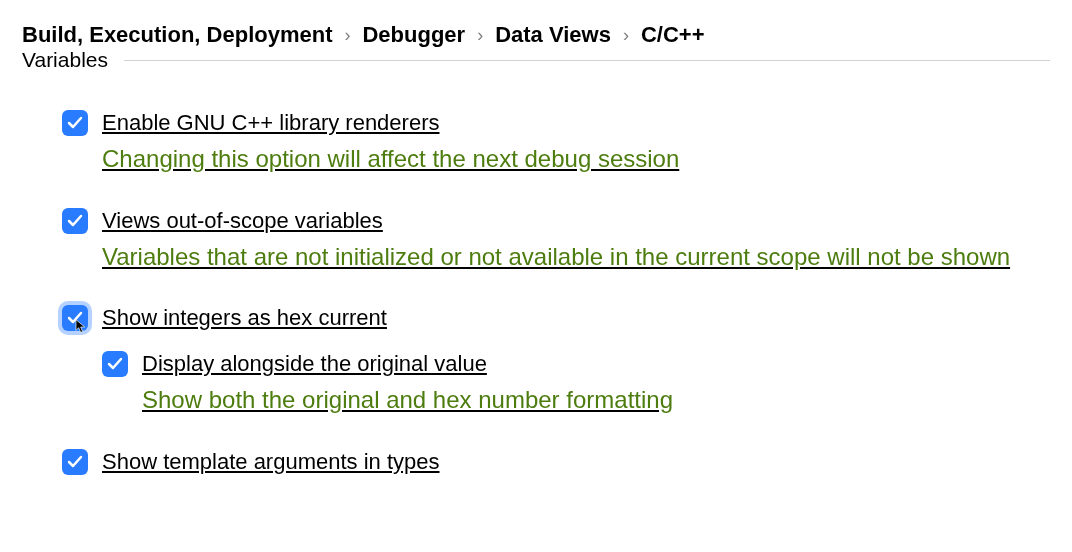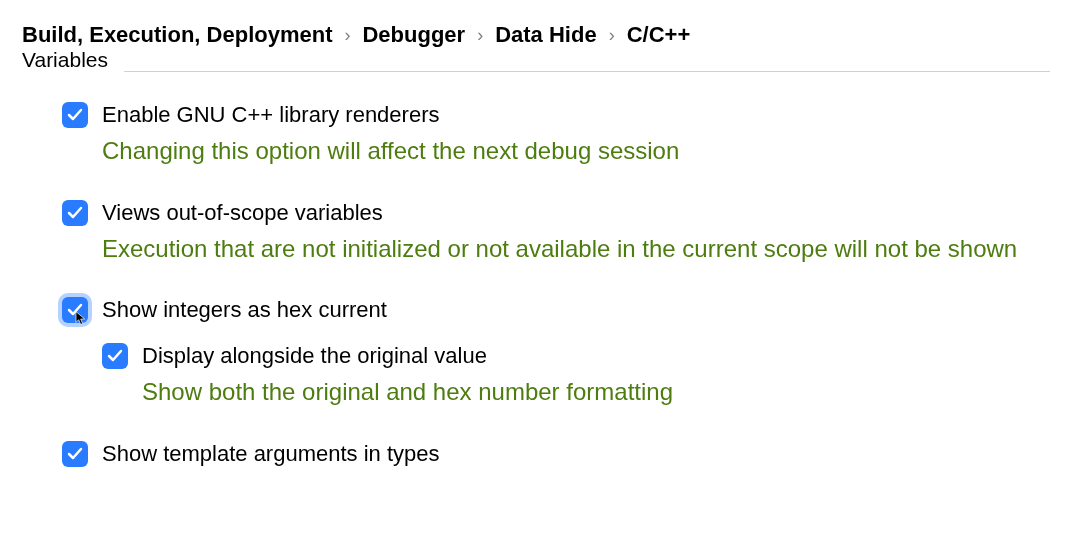--- a/index.html
+++ b/index.html
@@ -26,37 +26,38 @@
       color: #000000;
     }
     .breadcrumb-sep {
       color: #808080;
       font-weight: 400;
       font-size: 18px;
       margin: 0 4px;
     }
     .section-header {
       display: flex;
-      align-items: flex-end;
-      margin-bottom: 30px;
+      align-items: center;
+      margin-bottom: 38px;
       gap: 16px;
     }
     .section-title {
       font-size: 21px;
       font-weight: 400;
       color: #000000;
       white-space: nowrap;
     }
     .section-divider {
       flex: 1;
       height: 1px;
       background: #d1d1d1;
     }
     .options-list {
       padding-left: 40px;
+      text-decoration: underline;
     }
     .option-row {
       display: flex;
       align-items: flex-start;
       margin-bottom: 8px;
     }
     .option-row.with-desc {
       margin-bottom: 4px;
     }
     .option-group {
@@ -112,21 +113,21 @@
     }
   </style>
 </head>
 <body>
 
 <div class="breadcrumb">
   <span class="breadcrumb-item">Build, Execution, Deployment</span>
   <span class="breadcrumb-sep">›</span>
   <span class="breadcrumb-item">Debugger</span>
   <span class="breadcrumb-sep">›</span>
-  <span class="breadcrumb-item">Data Hide</span>
+  <span class="breadcrumb-item">Data Views</span>
   <span class="breadcrumb-sep">›</span>
   <span class="breadcrumb-item">C/C++</span>
 </div>
 
 <div class="section-header">
   <span class="section-title">Variables</span>
   <div class="section-divider"></div>
 </div>
 
 <div class="options-list">
@@ -145,21 +146,21 @@
 
   <div class="option-group">
     <div class="option-row with-desc">
       <div class="checkbox">
         <svg viewBox="0 0 16 16">
             <path d="M2 8 L6 12 L14 3" stroke="#ffffff" stroke-width="2.5" fill="none" stroke-linecap="round" stroke-linejoin="round"></path>
           </svg>
       </div>
       <span class="option-label">Views out-of-scope variables</span>
     </div>
-    <div class="option-desc">Execution that are not initialized or not available in the current scope will not be shown</div>
+    <div class="option-desc">Variables that are not initialized or not available in the current scope will not be shown</div>
   </div>
 
   <div class="option-group">
     <div class="option-row">
       <div class="checkbox focused">
         <svg viewBox="0 0 16 16">
             <path d="M2 8 L6 12 L14 3" stroke="#ffffff" stroke-width="2.5" fill="none" stroke-linecap="round" stroke-linejoin="round"></path>
           </svg>
         <svg class="cursor" viewBox="0 0 20 24">
           <path d="M1 1 L1 17 L5 13 L8 20 L11 19 L8 12 L14 12 Z" fill="#000000" stroke="#ffffff" stroke-width="1"></path>

